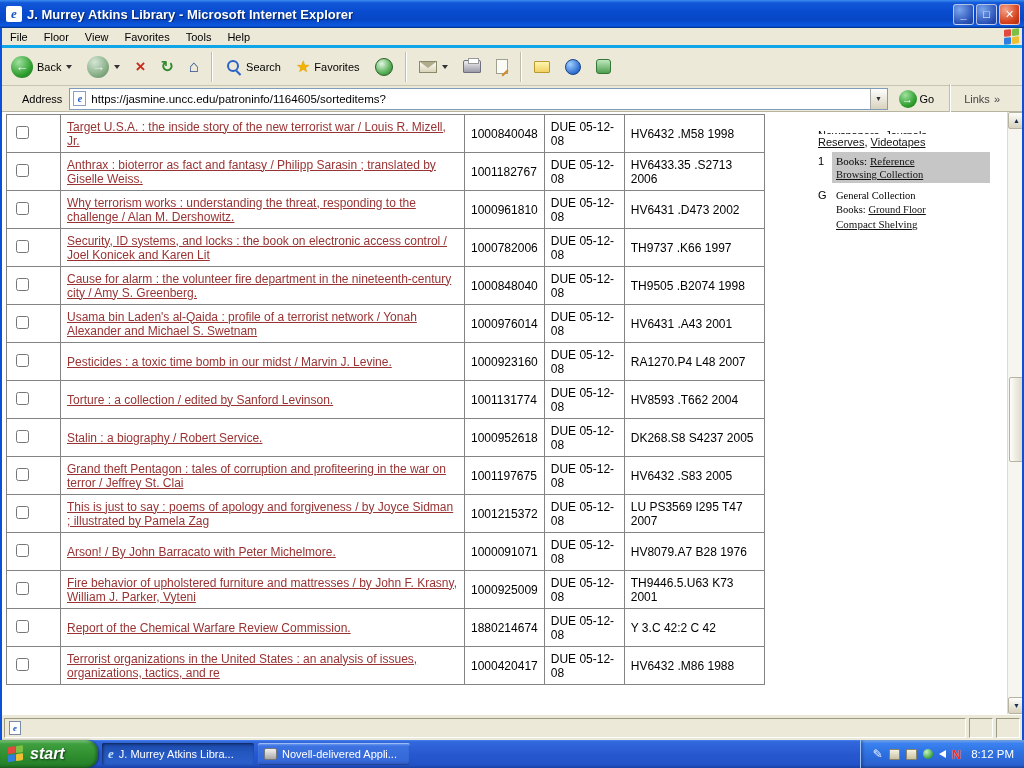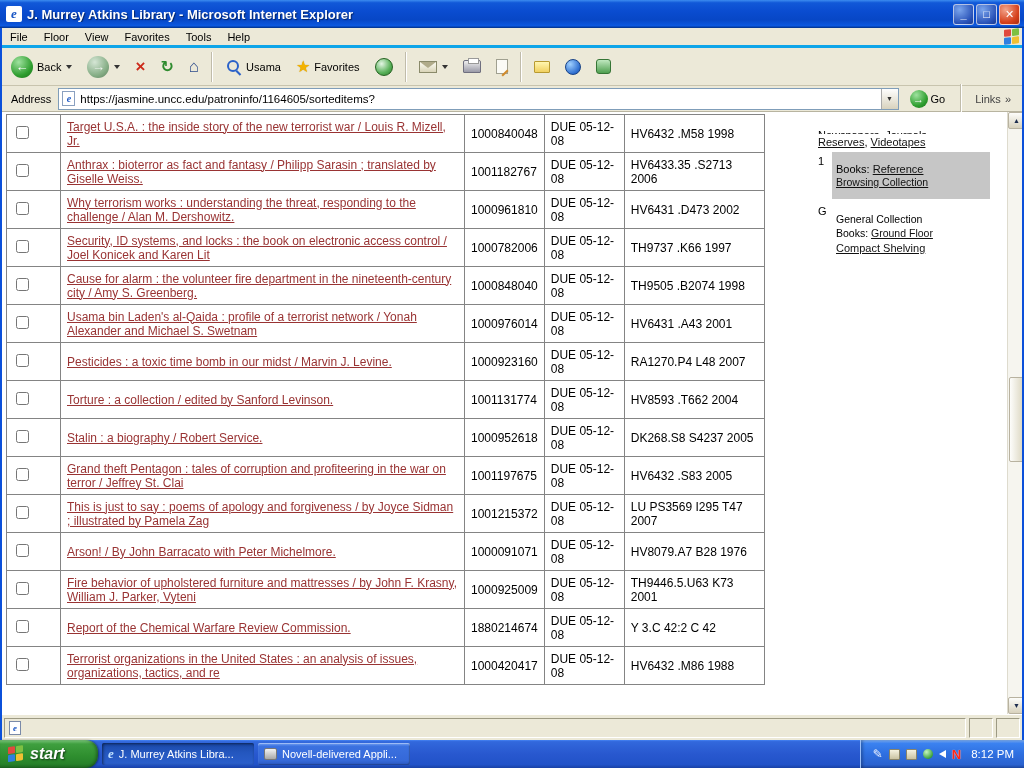--- a/index.html
+++ b/index.html
@@ -57,21 +57,21 @@
     border-left:8px solid transparent; border-right:8px solid transparent; border-top:6px solid #b0ab8a; }
   .print-ic { width:18px; height:13px; background:linear-gradient(#efefef,#9a9aa8); border:1px solid #6f6f7f; border-radius:2px 2px 1px 1px; position:relative; }
   .print-ic::before { content:""; position:absolute; left:4px; top:-3px; width:9px; height:4px; background:#fff; border:1px solid #999; }
   .edit-ic { width:12px; height:15px; background:#fbfbf6; border:1px solid #a0a090; position:relative; }
   .edit-ic::after { content:""; position:absolute; right:-2px; bottom:-1px; width:8px; height:2px; background:#d08a2a; transform:rotate(-45deg); }
   .discuss-ic { width:16px; height:12px; background:linear-gradient(#fff6b0,#f0d060); border:1px solid #b89a30; border-radius:1px; }
   .msgr-ic { width:16px; height:16px; border-radius:50%; background:radial-gradient(circle at 30% 30%,#9fd0ff,#2f6fd0 70%,#1c4f9e); border:1px solid #174287; }
   .research-ic { width:15px; height:15px; border-radius:3px; background:linear-gradient(#bfe8bf,#4f9f4f); border:1px solid #357535; }
 
   
-  .addressbar { height:26px; display:flex; align-items:center; background:#ECE9D8; border-bottom:1px solid #b8b4a0; padding:0 9px; gap:5px; }
+  .addressbar { height:26px; display:flex; align-items:center; background:#ECE9D8; border-bottom:1px solid #b8b4a0; padding:0 20px; gap:5px; }
   .addr-label { font-size:11px; color:#000; padding:0 2px; }
   .addr-field { flex:1; display:flex; align-items:center; height:22px; background:#fff; border:1px solid #7f9db9; }
   .addr-page-ic { width:13px; height:15px; margin:0 3px; background:#fff; border:1px solid #8aa0c0;
     color:#1a56c4; font:bold italic 10px/13px "Liberation Serif",serif; text-align:center; }
   .addr-input { flex:1; border:none; outline:none; font-size:11.5px; font-family:"Liberation Sans",sans-serif; height:34px; padding:0 2px; color:#000; background:transparent; }
   .addr-drop { width:17px; height:20px; display:flex; align-items:center; justify-content:center;
     background:linear-gradient(#fefefe,#d8d2bd); border-left:1px solid #aaa; font-size:7px; color:#333; }
   .go-btn { display:flex; align-items:center; gap:3px; padding:1px 5px; border:1px solid transparent; border-radius:2px; }
   .go-circle { width:18px; height:18px; border-radius:50%; display:flex; align-items:center; justify-content:center;
     color:#fff; font-size:11px; font-weight:bold;
@@ -97,21 +97,21 @@
 
   .page-footer-note { position:absolute; left:22px; top:618px; height:8px; overflow:hidden;
     font-size:11px; color:#0369a1; text-decoration:underline; }
 
   
   .sidebar { position:absolute; left:818px; top:0; width:172px; font-size:11px; color:#000; line-height:14px;margin-top:16px; }
   .sb-clip { height:6px; overflow:hidden; text-decoration:underline; }
   .sb-link { color:#111; text-decoration:underline; cursor:pointer; }
   .sb-row { display:flex; margin-top:3px; }
   .sb-marker { width:14px; flex:0 0 14px; font-size:11px; padding-top:2px; }
-  .sb-body { flex:1; padding:10px 4px; }
+  .sb-body { flex:1; padding:2px 4px;font-family:Liberation Serif, serif; }
   .sb-body.hl { background:#c6c6c6; }
   .sb-sub { font-size:10.5px; line-height:13px; }
   .sb-line { margin-top:1px; }
 
   
   .scrollbar { position:absolute; right:0; top:0; bottom:0; width:17px; background:#f6f5ef; border-left:1px solid #dedbce; }
   .sb-btn { position:absolute; left:0; width:17px; height:17px; display:flex; align-items:center; justify-content:center;
     background:linear-gradient(#fdfdfb,#d8d2bd); border:1px solid #b8b2a0; border-radius:2px; font-size:7px; color:#1c2c4e; }
   .sb-up { top:0; } .sb-down { bottom:0; }
   .sb-thumb { position:absolute; left:1px; width:15px; top:265px; height:85px;
@@ -206,21 +206,21 @@
     </span>
     <span class="tb-btn">
       <span class="refresh-glyph">↻</span>
     </span>
     <span class="tb-btn">
       <span class="home-glyph">⌂</span>
     </span>
     <span class="tb-sep"></span>
     <span class="tb-btn">
       <span class="mag"></span>
-      <span class="tb-label">Usama</span>
+      <span class="tb-label">Search</span>
     </span>
     <span class="tb-btn">
       <span class="star-glyph">★</span>
       <span class="tb-label">Favorites</span>
     </span>
     <span class="tb-btn">
       <span class="hist-circle"></span>
     </span>
     <span class="tb-sep"></span>
     <span class="tb-btn">

